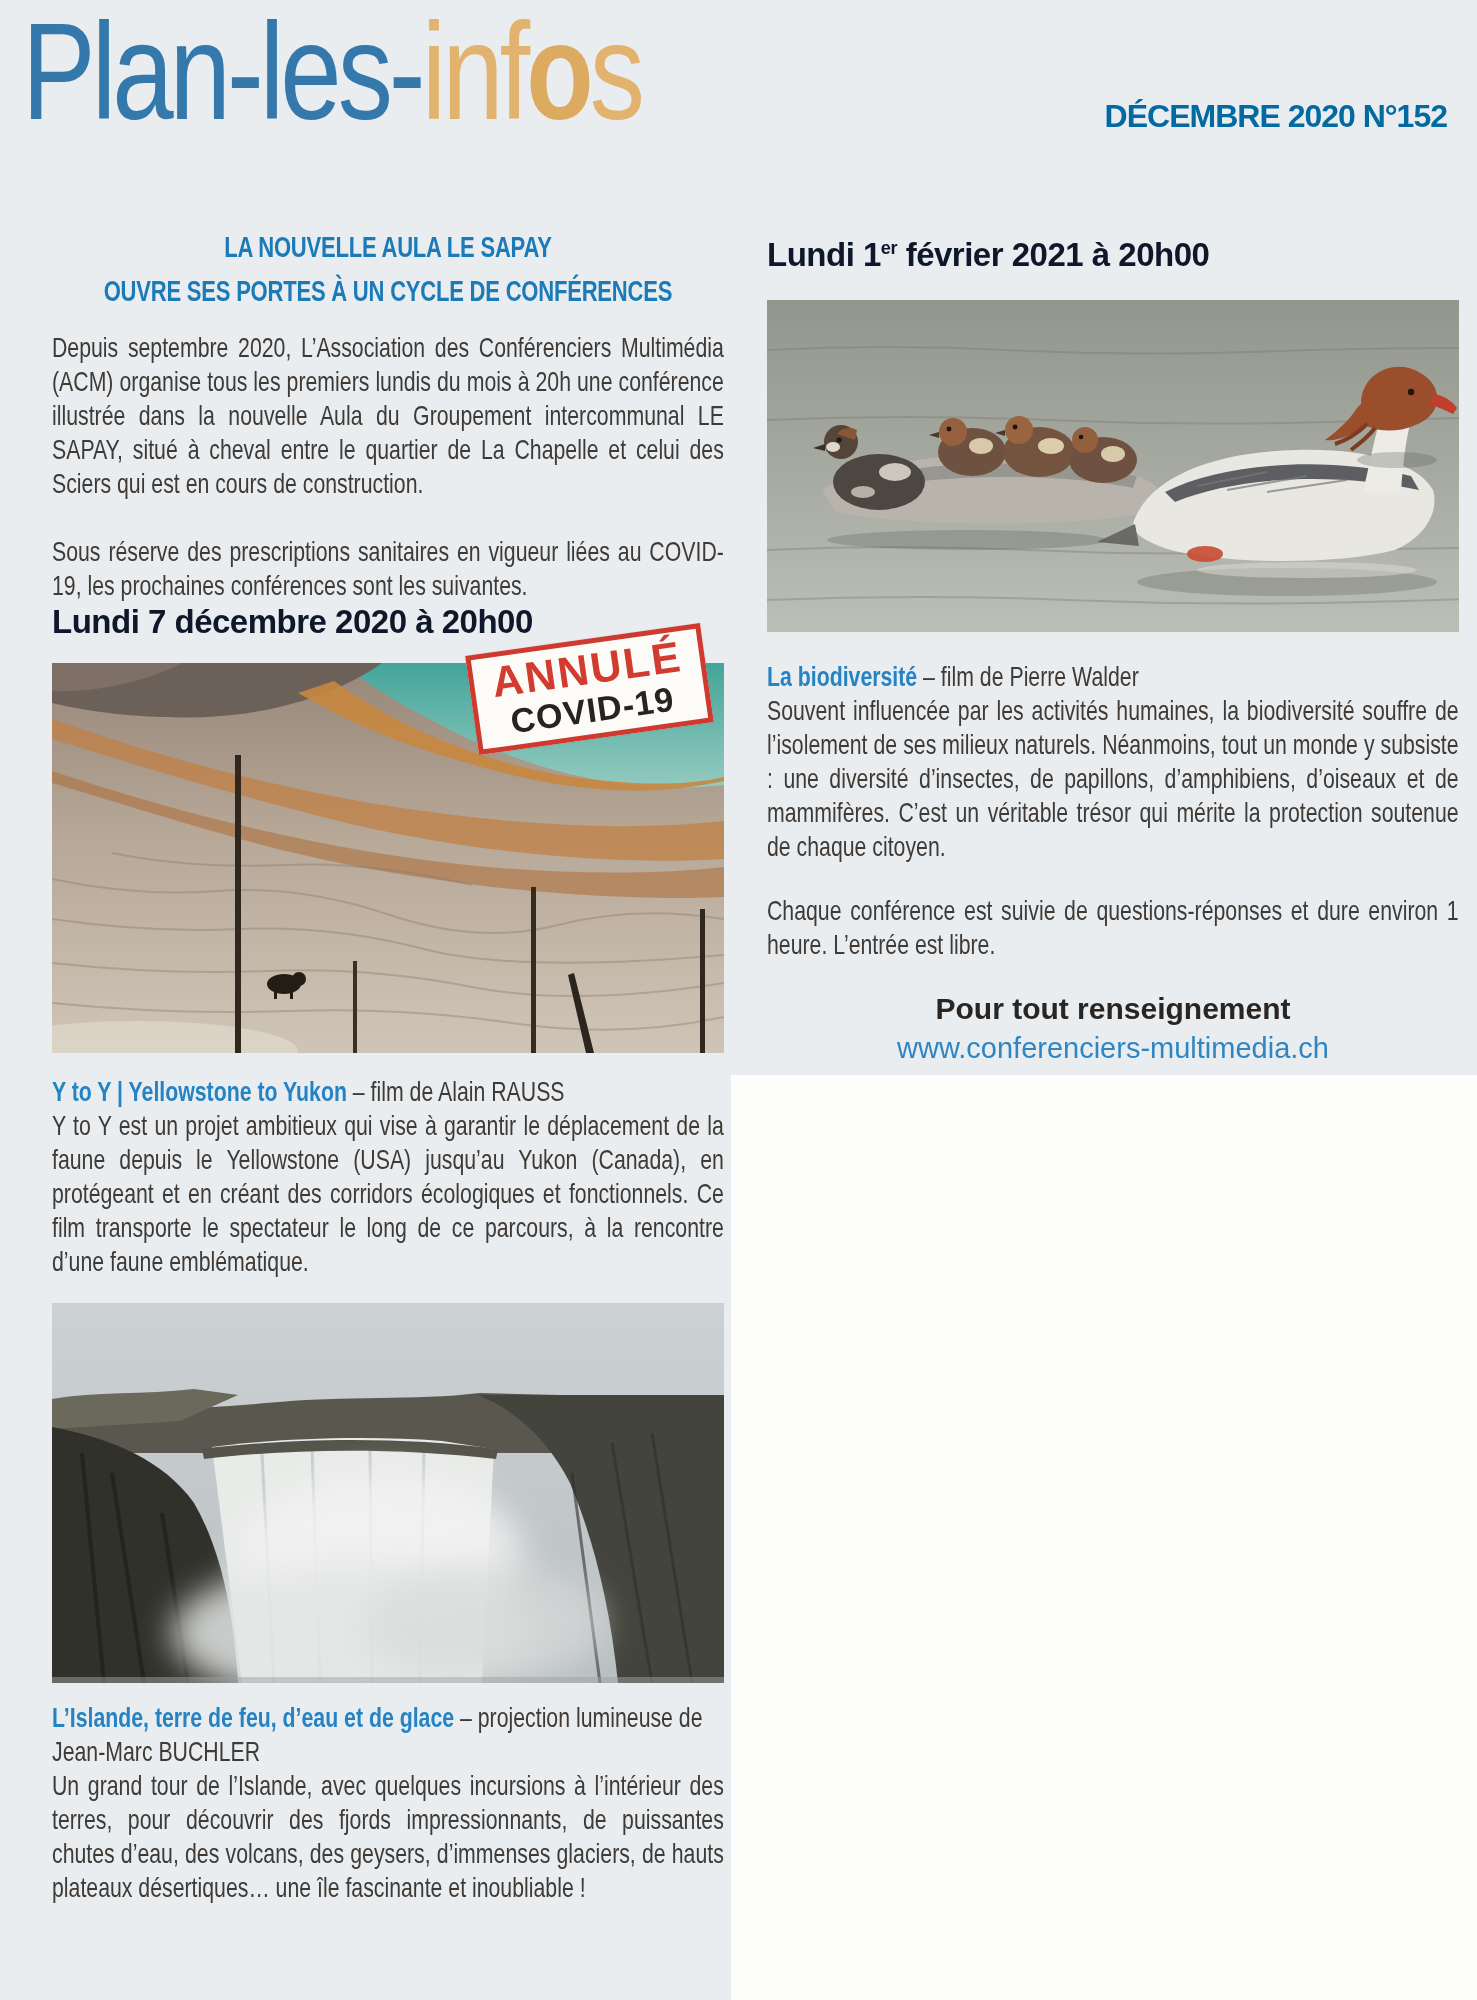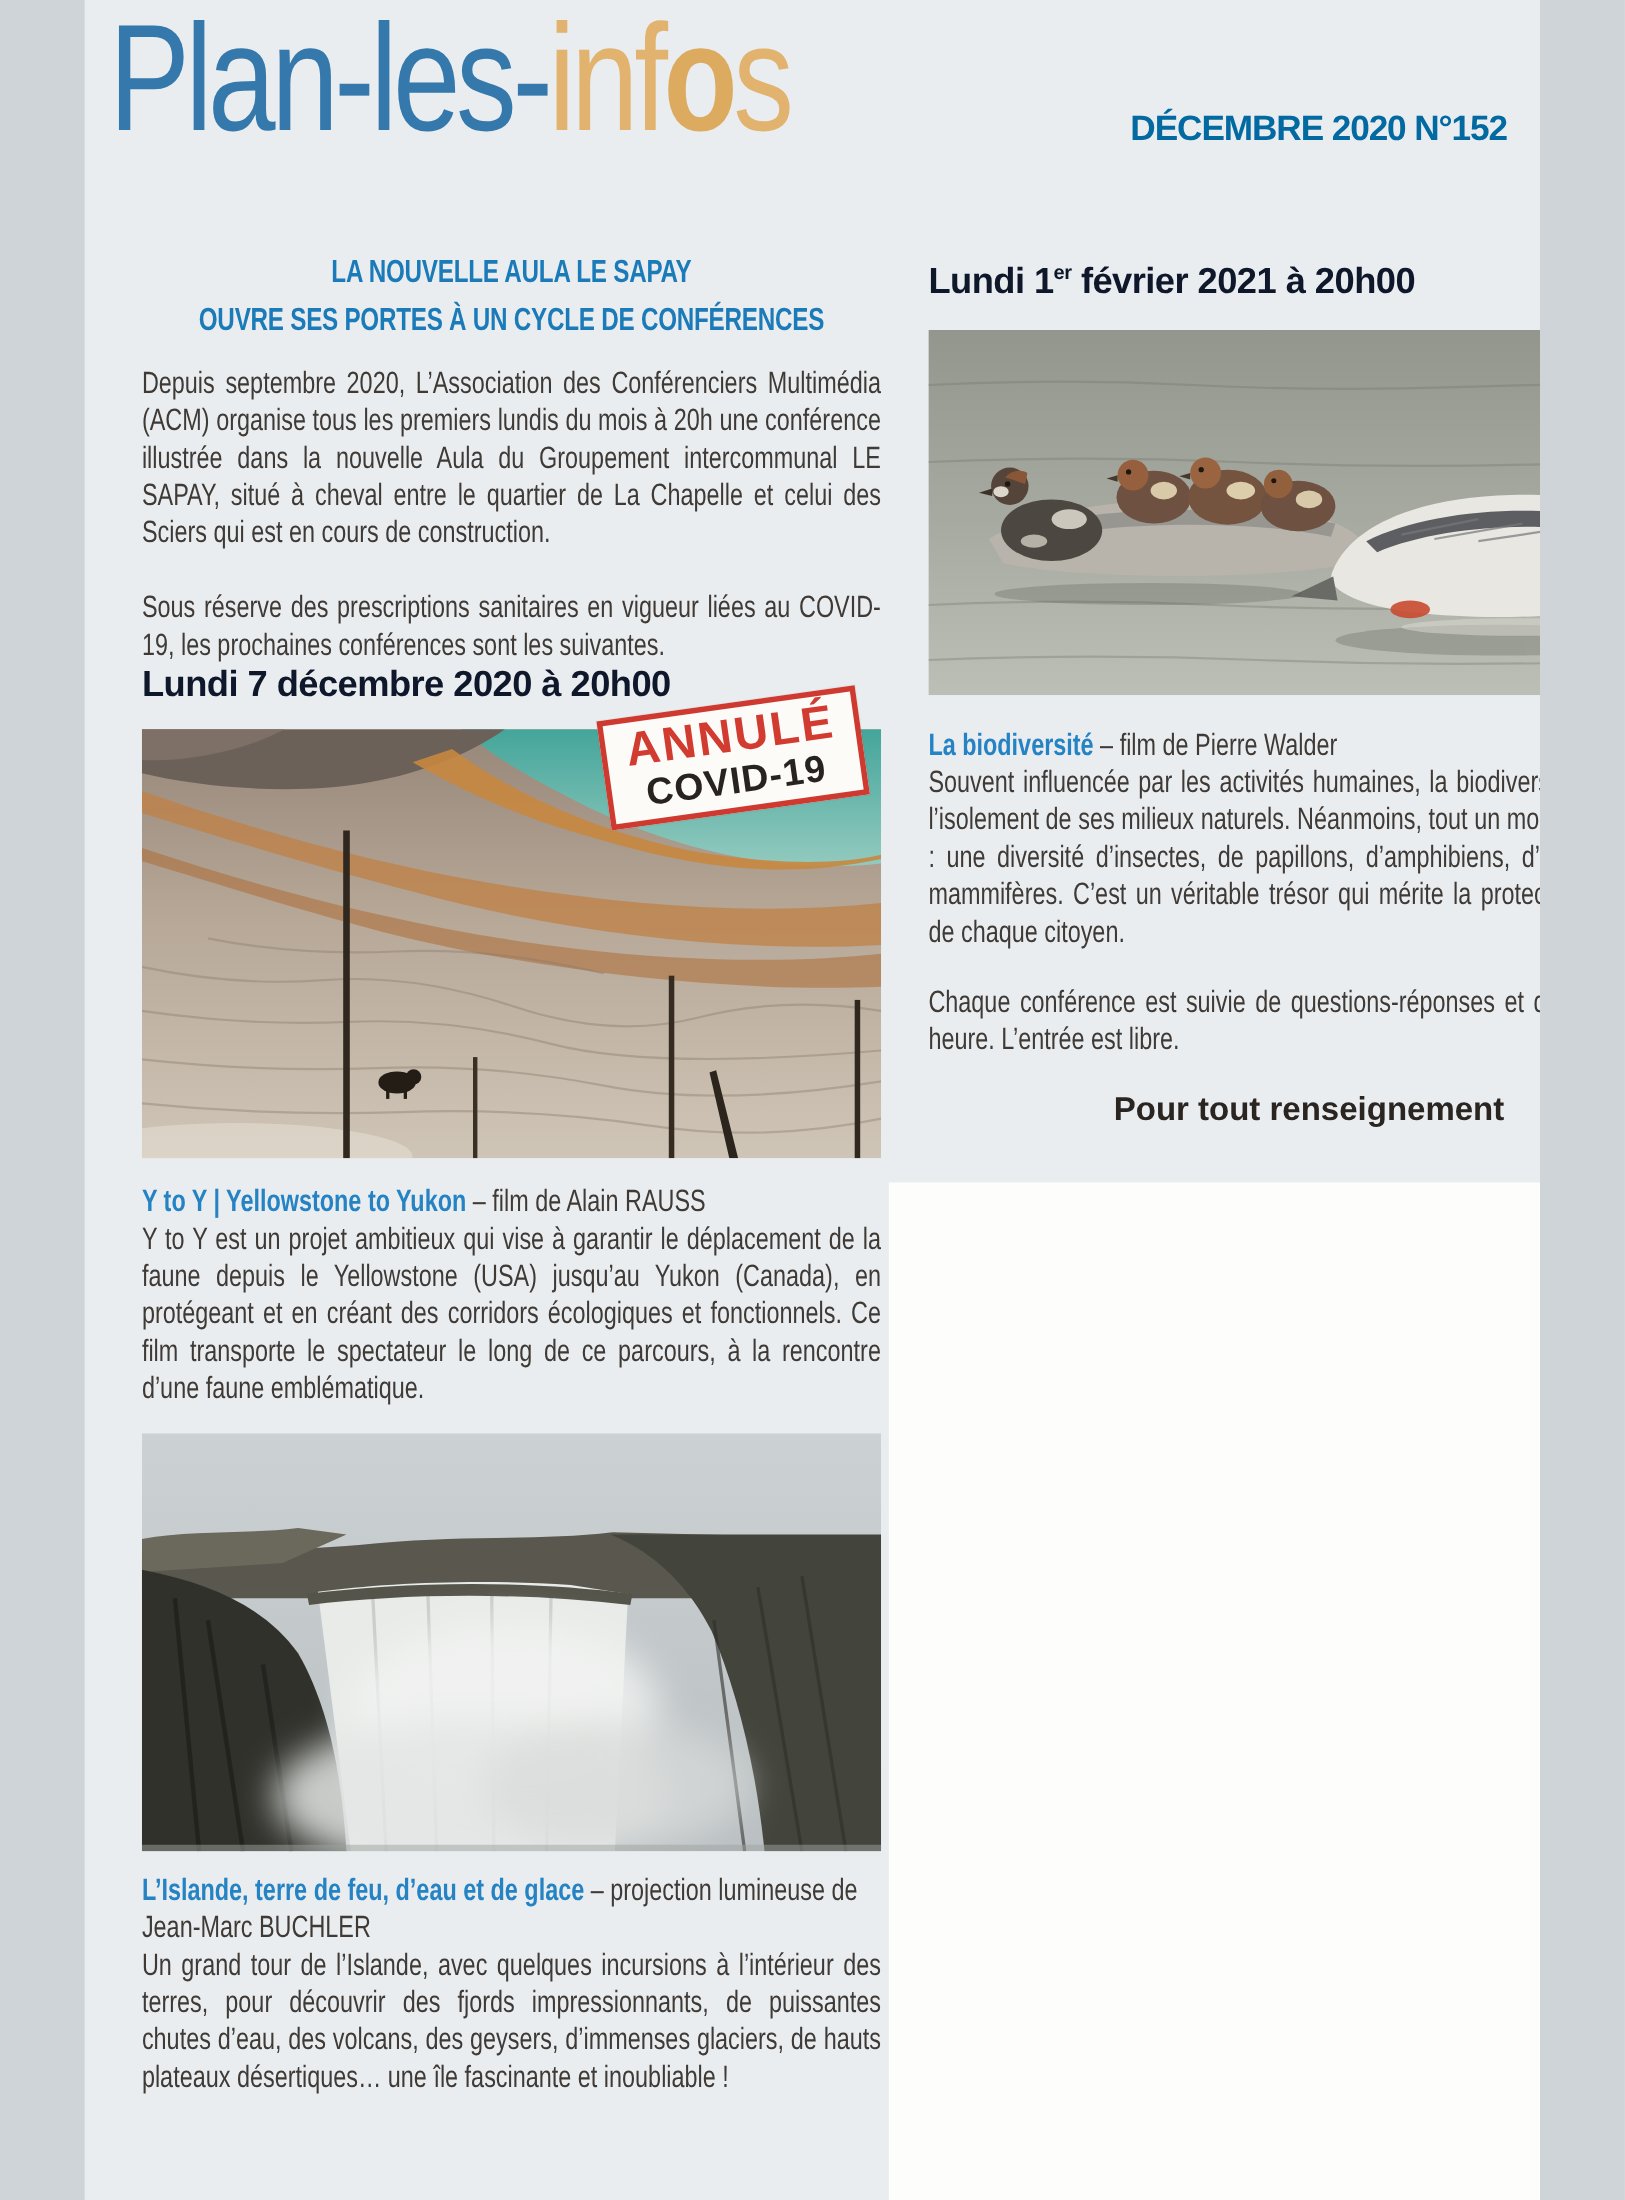--- a/index.html
+++ b/index.html
@@ -1,17 +1,17 @@
 <!DOCTYPE html>
 <html><head>
 <meta charset="utf-8">
 <style>
   html,body { margin:0; padding:0; background:#cfd4d8; }
   .page {
-    position:relative; width:1323px; height:2000px; margin:0 auto;
+    position:relative; width:1477px; height:2000px; margin:0 auto;
     background:#e9edf0; overflow:hidden;
     font-family:"Liberation Sans","DejaVu Sans",sans-serif;
     color:#3f3a35;
   }
   .white-area { position:absolute; left:731px; top:1075px; width:746px; height:925px;
     background:#fdfdfc; z-index:0; }
 
   
   .masthead { position:absolute; left:22px; top:-8px; z-index:2;
     font-size:138px; font-weight:400; letter-spacing:-5px; white-space:nowrap;
@@ -287,16 +287,17 @@
         <span>– film de Pierre Walder</span>
       </p>
       <p class="body">Souvent influencée par les activités humaines, la biodiversité souffre de l’isolement de ses milieux naturels. Néanmoins, tout un monde y subsiste : une diversité d’insectes, de papillons, d’amphibiens, d’oiseaux et de mammifères. C’est un véritable trésor qui mérite la protection soutenue de chaque citoyen.</p>
     </div>
 
     <div class="sqR" style="margin-top:30px;">
       <p class="body">Chaque conférence est suivie de questions-réponses et dure environ 1 heure. L’entrée est libre.</p>
     </div>
 
     <p class="info-heading center">Pour tout renseignement</p>
+    <a class="info-url center" href="#">www.conferenciers-multimedia.ch</a>
 
   </div>
 
 </div>
 
 </body></html>

